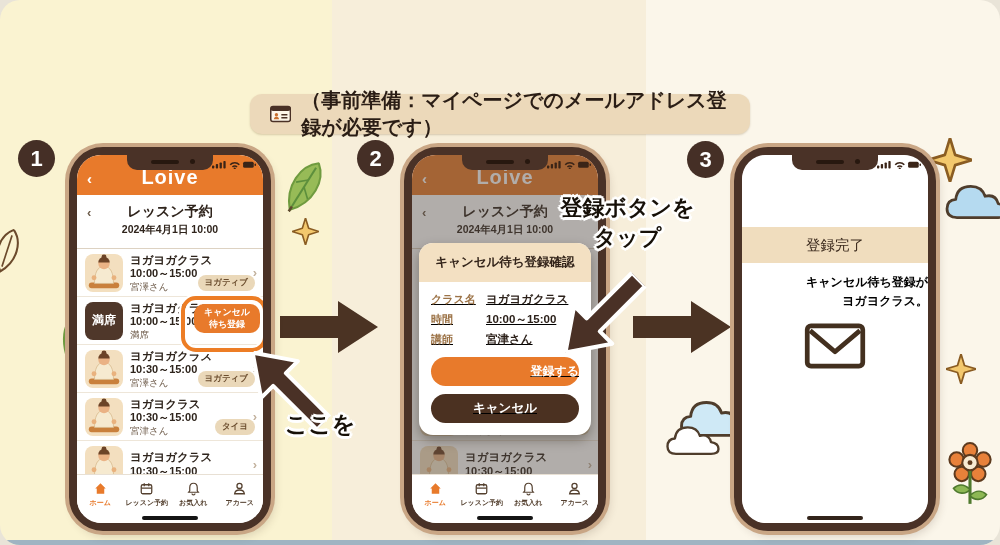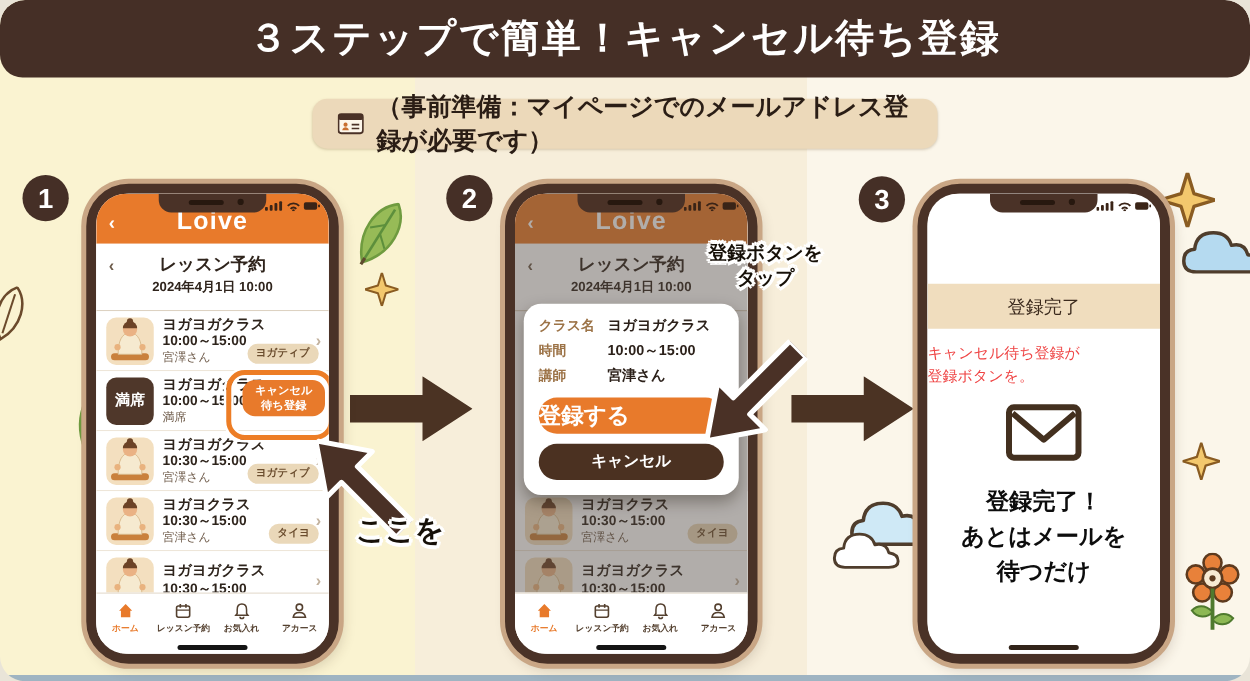--- a/index.html
+++ b/index.html
@@ -3,21 +3,21 @@
 <meta charset="utf-8">
 <style>
   html,body{margin:0;padding:0;background:#e9e4d8;font-family:"Liberation Sans","DejaVu Sans",sans-serif;}
   #canvas{position:relative;width:1000px;height:545px;margin:0 auto;overflow:hidden;border-radius:20px;
     background:linear-gradient(90deg,#faf3d1 0,#faf3d1 33.2%,#f7eeda 33.2%,#f7eeda 64.6%,#fbf6ea 64.6%,#fbf6ea 100%);}
   
   .banner{position:absolute;left:0;top:0;right:0;height:62px;background:#452f26;border-radius:20px 20px 18px 18px;
     display:flex;align-items:center;justify-content:center;}
   .banner .title{color:#fff;font-size:31px;font-weight:bold;letter-spacing:2px;}
   
-  .prep{position:absolute;left:50%;top:79px;transform:translateX(-50%);background:#ecd9ba;border-radius:12px;
+  .prep{position:absolute;left:50%;top:94px;transform:translateX(-50%);background:#ecd9ba;border-radius:12px;
     height:40px;display:flex;align-items:center;gap:10px;padding:0 20px;box-shadow:0 1px 2px rgba(120,90,50,.25);}
   .prep .ptext{font-size:20px;font-weight:bold;color:#2a1d15;}
   
   .step-badge{position:absolute;width:37px;height:37px;border-radius:50%;background:#452f26;color:#fff;
     font-size:22px;font-weight:bold;display:flex;align-items:center;justify-content:center;z-index:6;}
   
   .phone{position:absolute;width:186px;height:368px;background:#fff;border:8px solid #4a3227;border-radius:34px;
     box-shadow:0 0 0 4px #c9a685,3px 5px 10px rgba(60,40,20,.18);z-index:3;}
   .screen{position:relative;width:186px;height:368px;border-radius:24px;overflow:hidden;background:#fff;}
   .notch{position:absolute;top:0;left:50%;transform:translateX(-50%);width:86px;height:15px;background:#4a3227;
@@ -54,32 +54,32 @@
     color:#54402f;font-size:7px;font-weight:bold;}
   .nav-item.active{color:#e87a2b;}
   .home-ind{position:absolute;bottom:3px;left:50%;transform:translateX(-50%);width:56px;height:4px;border-radius:2px;background:#141414;z-index:8;}
   .home-ind.brown{background:#32241a;}
   
   .dim{position:absolute;top:0;left:0;right:0;bottom:48px;background:rgba(82,74,66,.45);z-index:5;}
   .list2{position:absolute;top:238px;left:0;right:0;}
   .modal{position:absolute;left:7px;top:88px;width:172px;background:#fff;border-radius:14px;overflow:hidden;
     box-shadow:0 5px 12px rgba(30,20,10,.35);z-index:6;}
   .m-head{background:#f3e0c2;padding:11px 6px;text-align:center;font-size:12.5px;font-weight:bold;color:#33241a;}
-  .m-body{padding:10px 12px 12px;}
+  .m-body{padding:10px 12px 12px;text-decoration:underline;}
   .m-row{display:flex;margin-bottom:5px;}
   .m-row .ml{flex:0 0 55px;color:#9c7347;font-size:11px;font-weight:bold;}
   .m-row .mv{color:#2c211a;font-size:11.5px;font-weight:bold;}
-  .btn-confirm{margin-top:10px;background:#e87a2b;border-radius:15px;height:29px;line-height:29px;text-align:left;
-    color:#fff;font-size:18px;font-weight:bold;}
+  .btn-confirm{margin-top:10px;background:#e87a2b;border-radius:15px;height:29px;line-height:29px;text-align:right;
+    color:#fff;font-size:12px;font-weight:bold;}
   .btn-cancel{margin-top:8px;background:#4b3121;border-radius:15px;height:29px;line-height:29px;text-align:center;
     color:#fff;font-size:12.5px;font-weight:bold;}
   
   .done-band{position:absolute;top:72px;left:0;right:0;height:36px;background:#f0ddbe;display:flex;align-items:center;justify-content:center;
     font-size:14.5px;font-weight:normal;color:#3b2a1d;}
-  .done-msg{position:absolute;top:118px;left:0;right:0;text-align:left;font-size:12px;font-weight:normal;color:#ef4444;line-height:1.6;}
+  .done-msg{position:absolute;top:118px;left:0;right:0;text-align:right;font-size:12px;font-weight:bold;color:#000000;line-height:1.6;}
   .env-wrap{position:absolute;top:168px;left:50%;transform:translateX(-50%);}
   .done-big{position:absolute;top:232px;left:0;right:0;text-align:center;font-size:18.5px;font-weight:900;color:#0d0d0d;line-height:1.5;}
   
   .annot{position:absolute;z-index:20;text-align:center;font-weight:900;color:#161008;
     text-shadow:-2px -2px 0 #fff,2px -2px 0 #fff,-2px 2px 0 #fff,2px 2px 0 #fff,-3px 0 0 #fff,3px 0 0 #fff,0 -3px 0 #fff,0 3px 0 #fff,
     -2px 0 0 #fff,2px 0 0 #fff,0 2px 0 #fff,0 -2px 0 #fff;}
   .annot-arrow{position:absolute;z-index:19;}
   .step-arrow{position:absolute;z-index:2;}
   .deco{position:absolute;z-index:1;}
   .bottom-strip{position:absolute;left:0;right:0;bottom:0;height:5px;background:#9fb4c2;z-index:0;}
@@ -172,23 +172,20 @@
     </symbol>
     <symbol id="sym-step-arrow" viewBox="0 0 98 52">
       <polygon points="0,15 58,15 58,0 98,26 58,52 58,37 0,37" fill="#4b3323"></polygon>
     </symbol>
   </defs>
 </svg>
 
 <div id="canvas">
   <div class="bottom-strip"></div>
 
-  <div class="banner">
-    <div class="title">３ステップで簡単！キャンセル待ち登録</div>
-  </div>
 
   <div class="prep">
     <svg width="28" height="22">
         <use href="#sym-card"></use>
       </svg>
     <span class="ptext">（事前準備：マイページでのメールアドレス登録が必要です）</span>
   </div>
 
   <svg class="deco" style="left:-10px;top:228px;transform:rotate(18deg)" width="34" height="46">
       <use href="#sym-leaf-outline"></use>
@@ -377,20 +374,21 @@
             </svg>
           <div class="info">
             <div class="t">ヨガヨガクラス</div>
             <div class="tm">10:30～15:00</div>
           </div>
           <span class="chev">›</span>
         </div>
       </div>
       <div class="dim"></div>
       <div class="modal">
+        <div class="m-head">キャンセル待ち登録確認</div>
         <div class="m-body">
           <div class="m-row">
             <span class="ml">クラス名</span>
             <span class="mv">ヨガヨガクラス</span>
           </div>
           <div class="m-row">
             <span class="ml">時間</span>
             <span class="mv">10:00～15:00</span>
           </div>
           <div class="m-row">
@@ -436,43 +434,38 @@
       <svg class="status" style="color:#3a2417" width="44" height="10" viewBox="0 0 58 13">
           <use href="#sym-status"></use>
         </svg>
       <div class="notch">
           <span class="speaker"></span>
           <span class="camdot"></span>
         </div>
       <div class="done-band">登録完了</div>
       <div class="done-msg">
         <div>キャンセル待ち登録が</div>
-        <div>登録ボタンを。</div>
+        <div>ヨガヨクラス。</div>
       </div>
       <div class="env-wrap">
         <svg width="62" height="46" viewBox="0 0 64 48">
             <use href="#sym-envelope"></use>
           </svg>
       </div>
-      <div class="done-big">
-        <div>登録完了！</div>
-        <div>あとはメールを</div>
-        <div>待つだけ</div>
-      </div>
       <div class="home-ind brown"></div>
     </div>
   </div>
 
   <svg class="annot-arrow" style="left:238px;top:360px;transform:rotate(45deg)" width="100" height="56">
       <use href="#sym-annot-arrow"></use>
     </svg>
   <svg class="annot-arrow" style="left:550px;top:287px;transform:rotate(-45deg)" width="104" height="58" viewBox="0 0 100 56">
       <use href="#sym-annot-arrow"></use>
     </svg>
 
   <div class="annot" style="left:245px;top:410px;width:150px;font-size:23px;line-height:1.3">
     <div>ここを</div>
   </div>
-  <div class="annot" style="left:520px;top:193px;width:185px;font-size:15px;line-height:1.35">
+  <div class="annot" style="left:535px;top:193px;width:185px;font-size:22px;line-height:1.35">
     <div>登録ボタンを</div>
     <div>タップ</div>
   </div>
 </div>
 
 </body></html>

